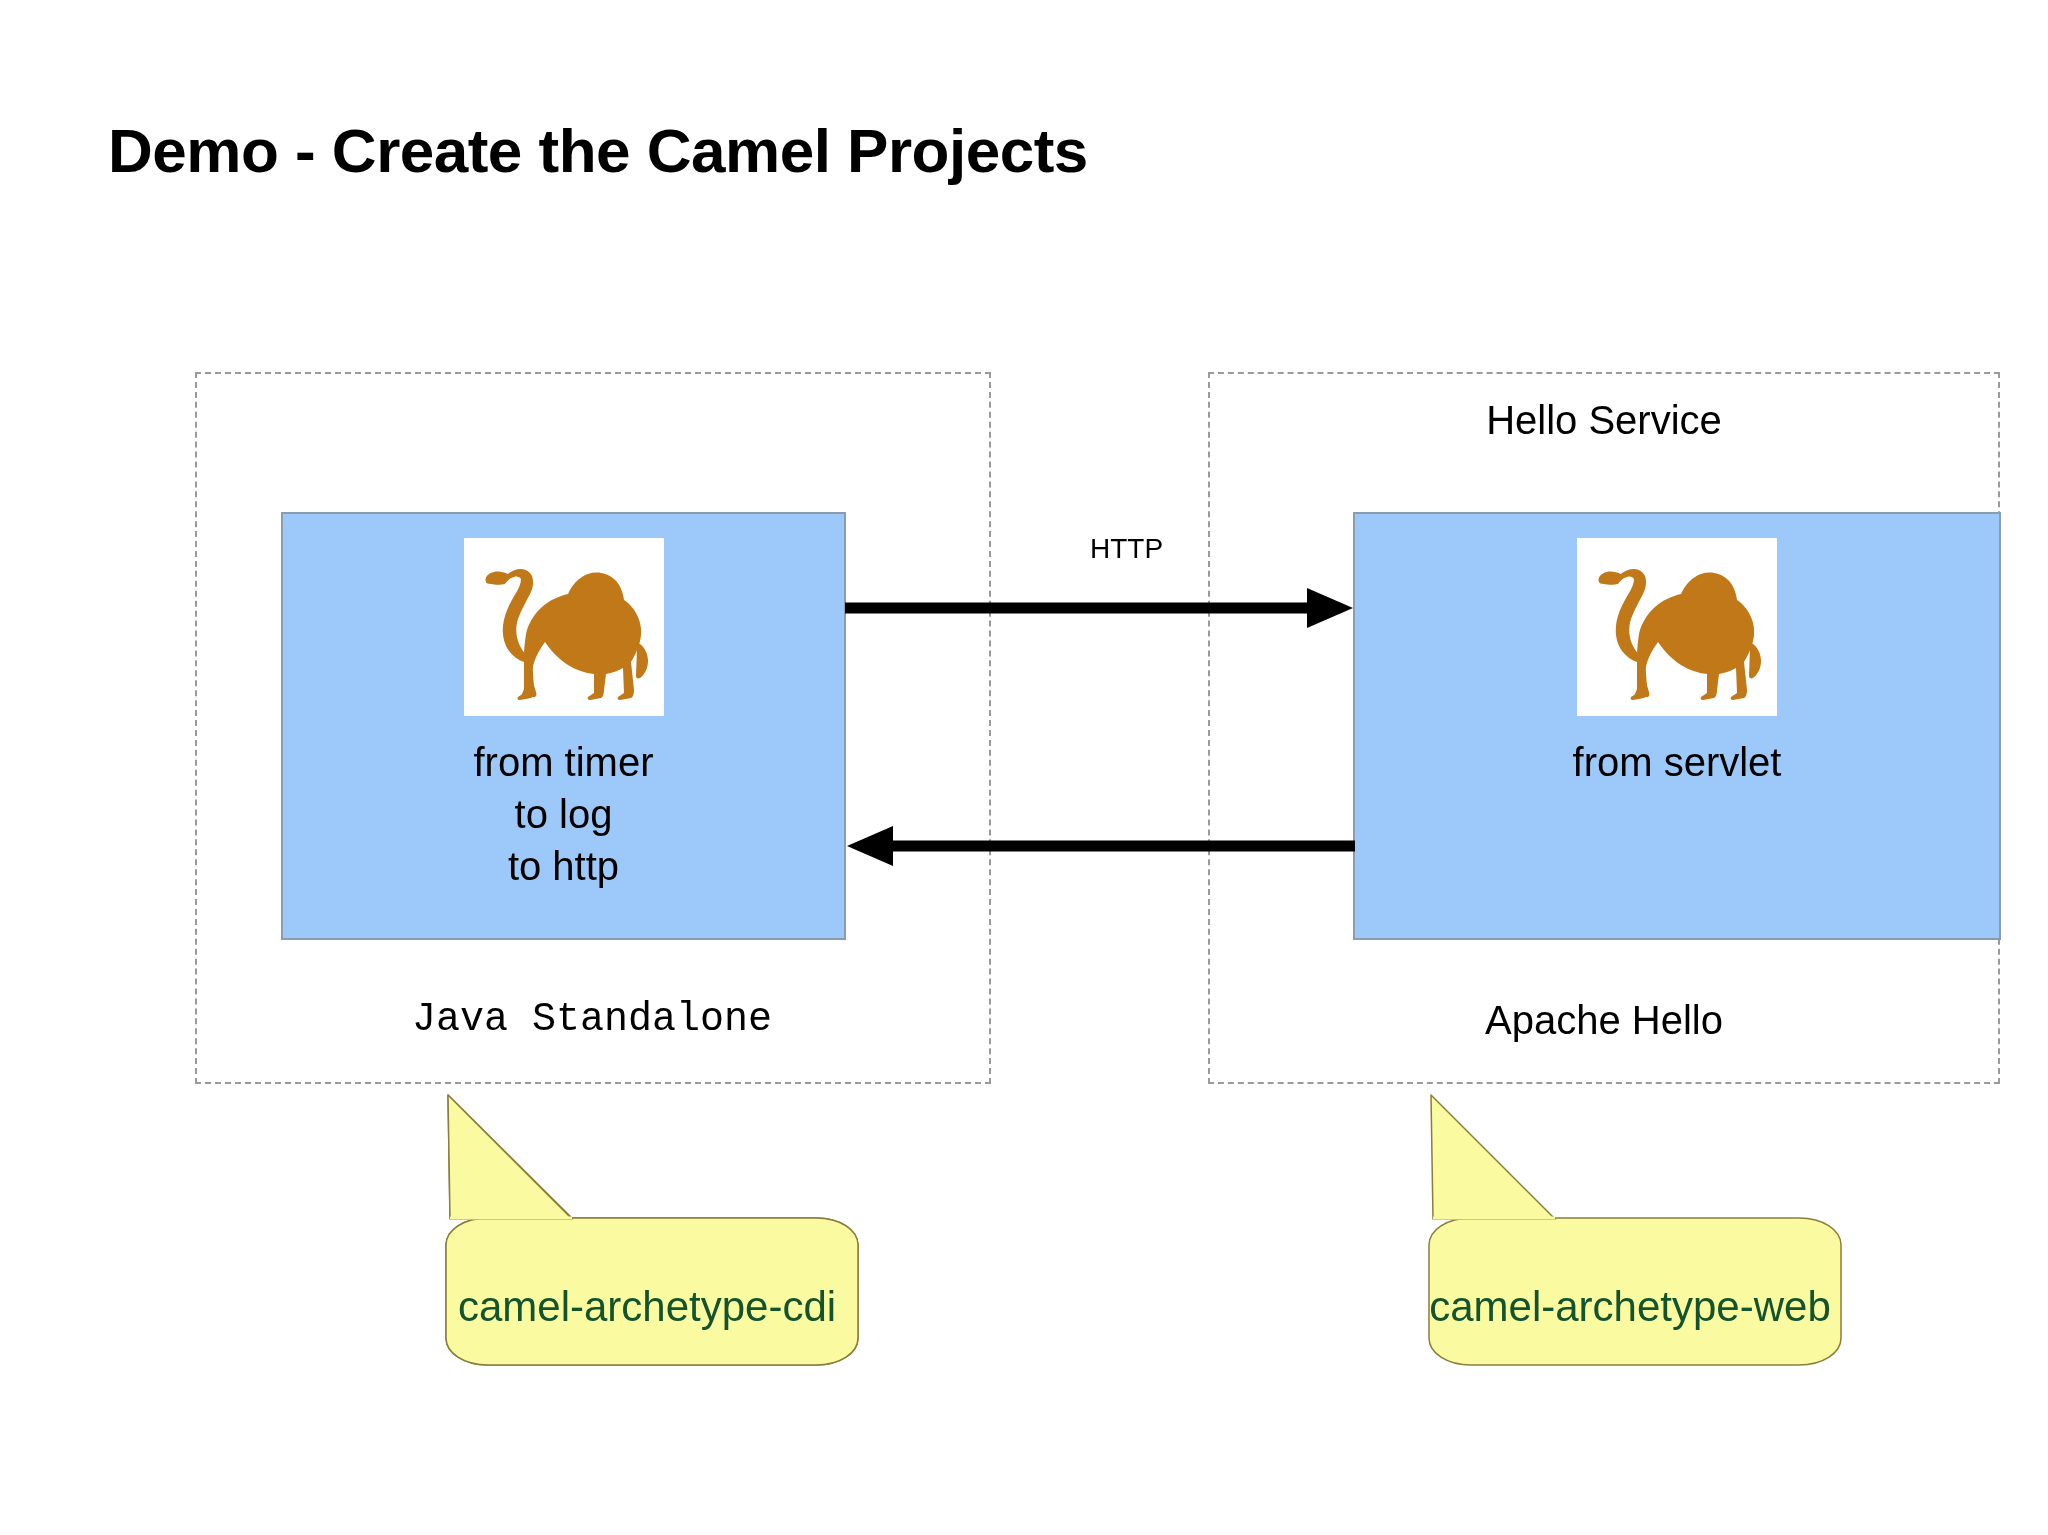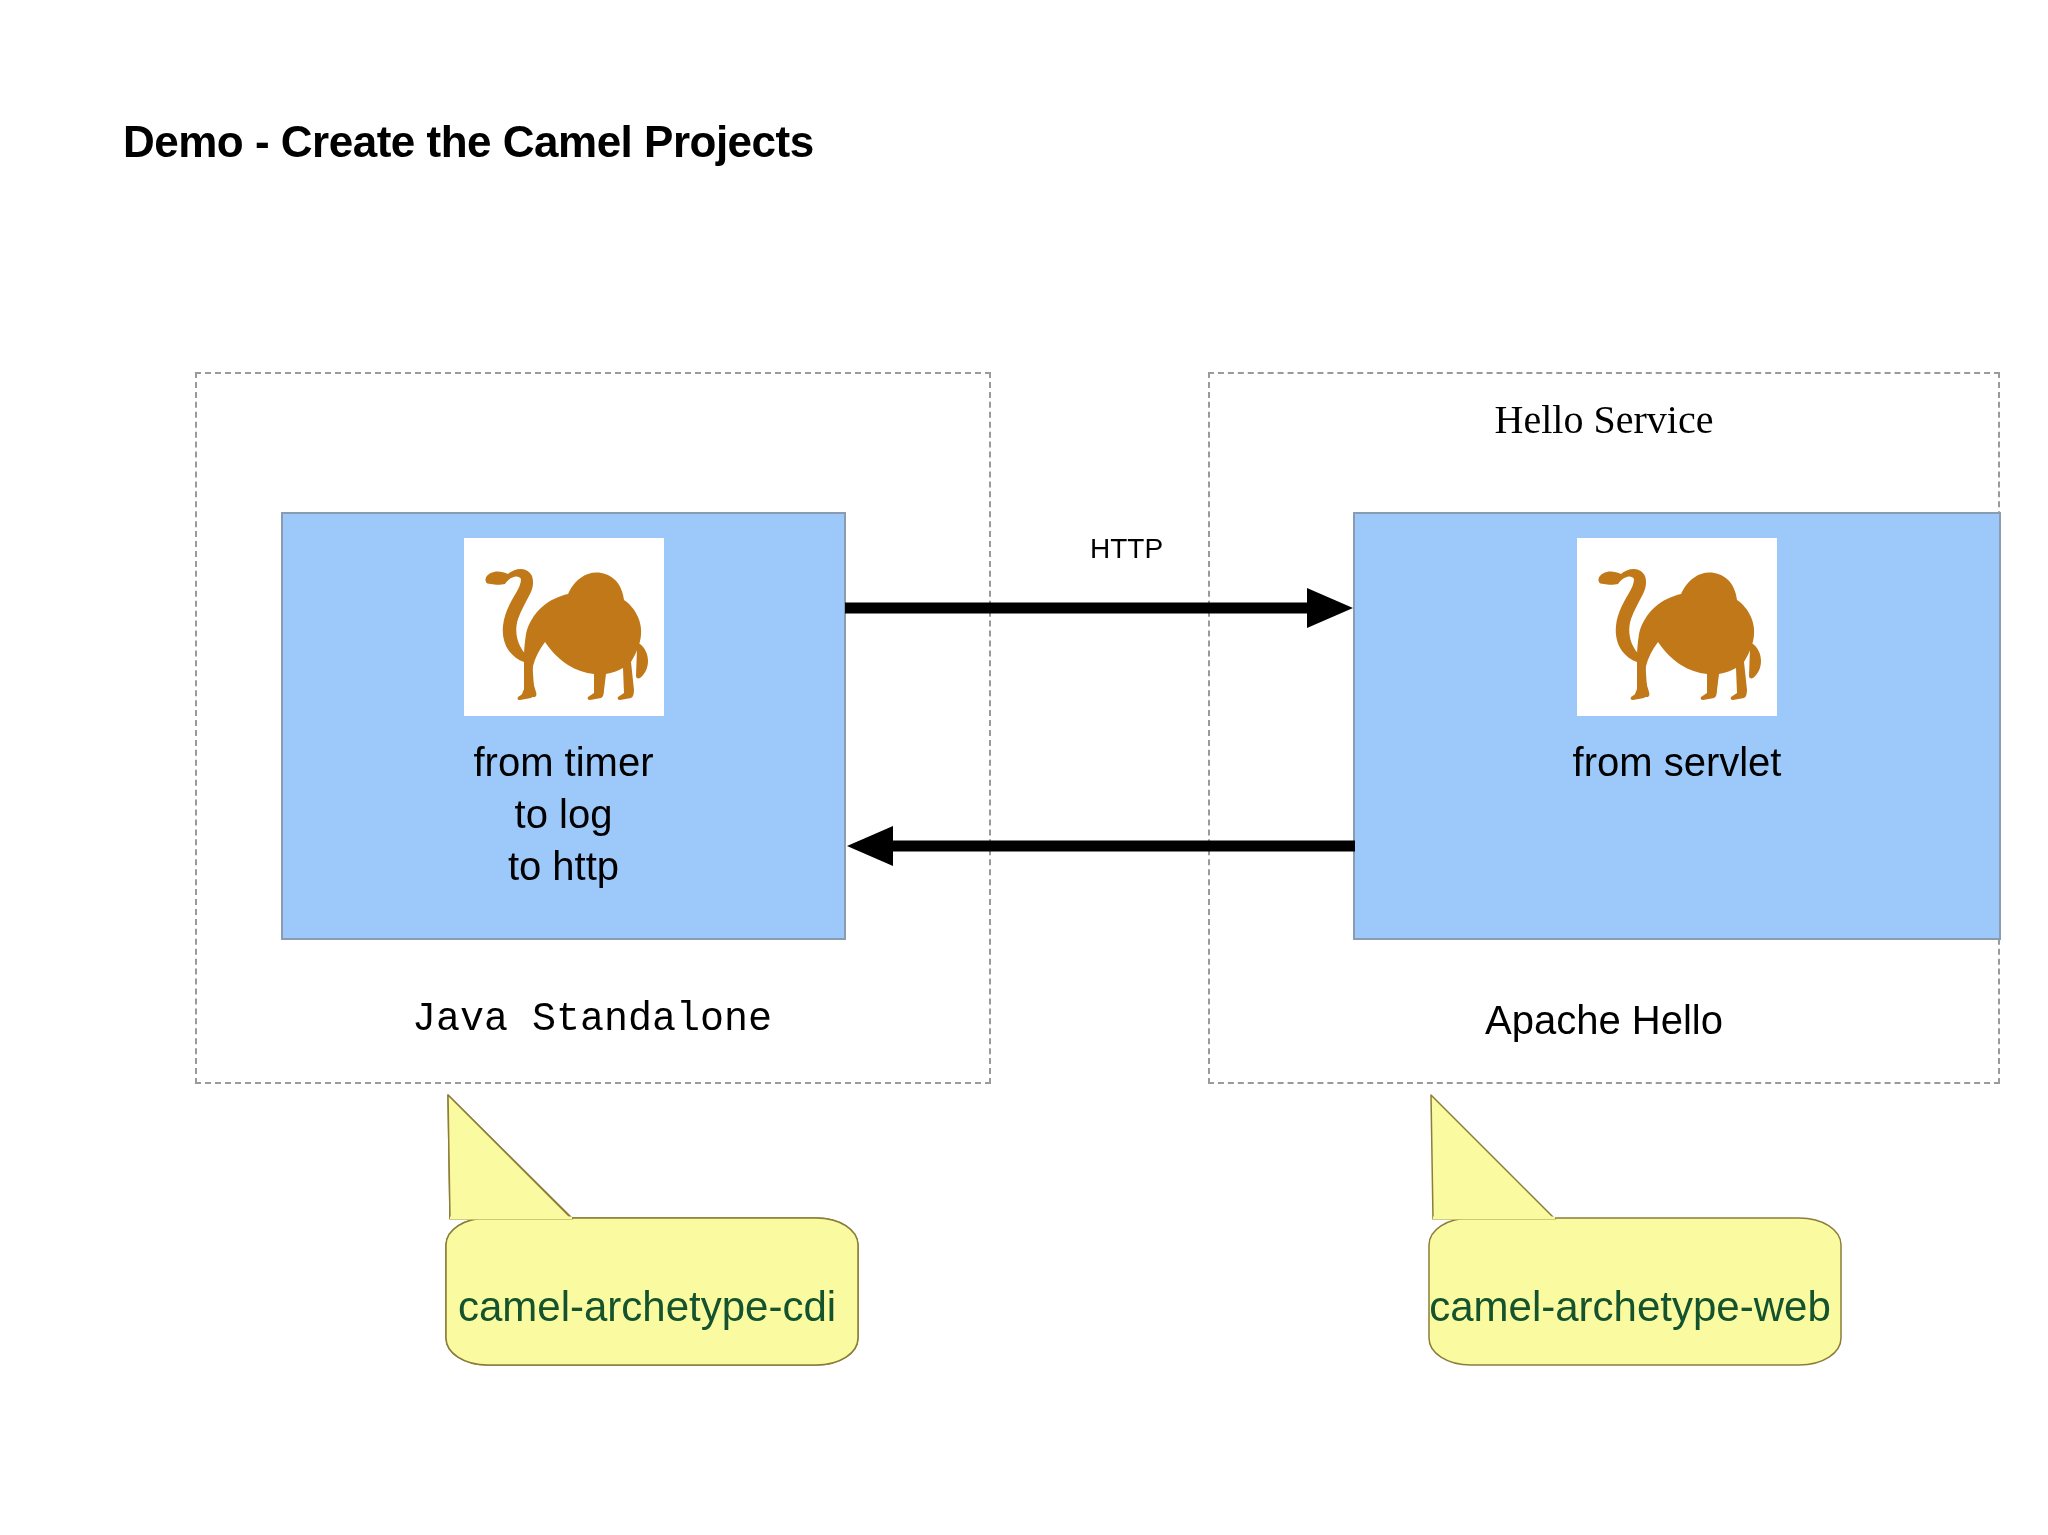--- a/index.html
+++ b/index.html
@@ -15,23 +15,23 @@
     position: relative;
     width: 2048px;
     height: 1535px;
     background: #ffffff;
     overflow: hidden;
   }
 
   
   #slide-title {
     position: absolute;
-    left: 123px;
+    left: 108px;
     top: 120px;
-    font-size: 44px;
+    font-size: 62px;
     font-weight: bold;
     letter-spacing: -0.5px;
     white-space: nowrap;
     line-height: 1.0;
     color: #000000;
   }
 
   
   .dashed-region {
     position: absolute;
@@ -80,21 +80,21 @@
 
   
   .region-caption {
     position: absolute;
     text-align: center;
     font-size: 40px;
     line-height: 48px;
     color: #000000;
     white-space: nowrap;
   }
-  #caption-hello   { left: 1208px; width: 792px; top: 396px; font-family: Liberation Serif, serif; }
+  #caption-hello   { left: 1208px; width: 792px; top: 396px; }
   #caption-left    { left: 194px;  width: 796px; top: 996px; font-family: Liberation Mono, monospace; }
   #caption-right   { left: 1208px; width: 792px; top: 996px; }
 
   
   .arrow-svg {
     position: absolute;
     overflow: visible;
   }
   #arrow-request  { left: 845px; top: 580px;  width: 510px; height: 56px; }
   #arrow-response { left: 845px; top: 818px;  width: 510px; height: 56px; }

